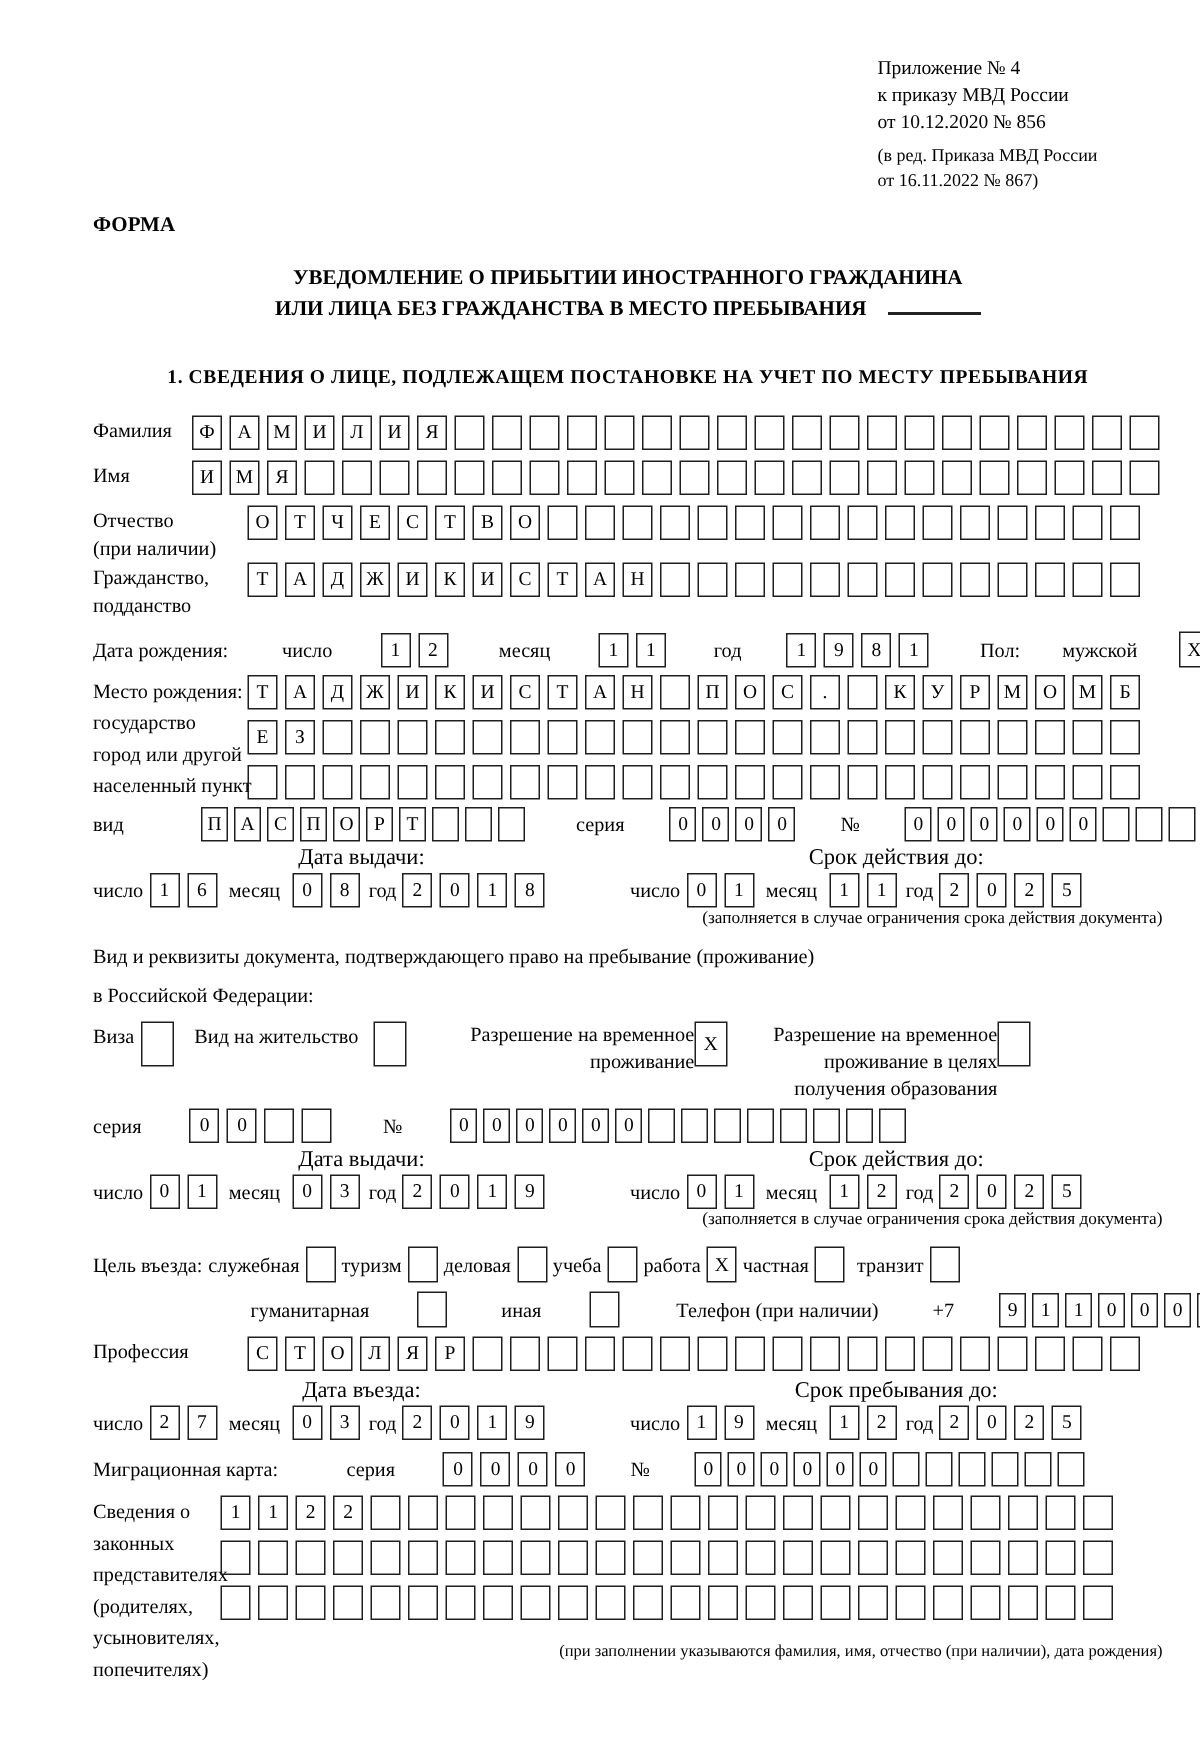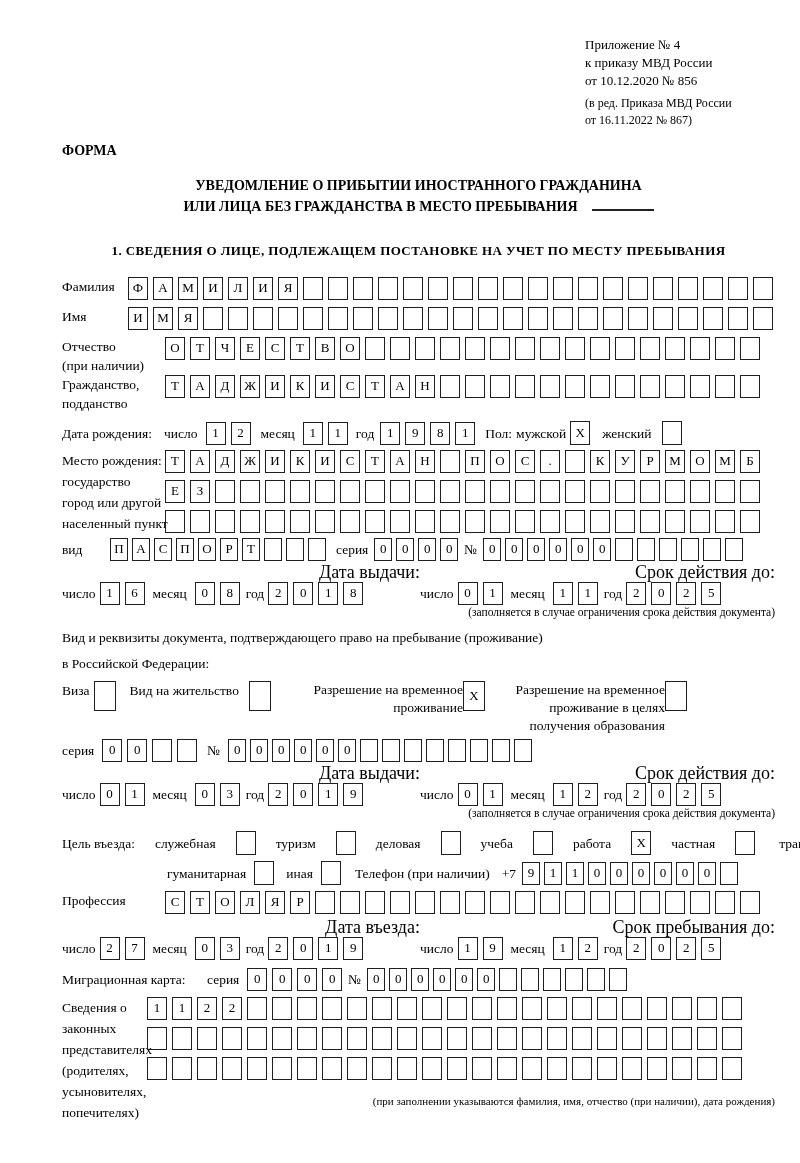--- a/index.html
+++ b/index.html
@@ -9,35 +9,35 @@
     font-family:"Liberation Serif","DejaVu Serif",serif;
     padding:36px 25px 0 62px; overflow:hidden; position:relative;
   }
   .hdr { margin-left:auto; width:190px; font-size:13px; line-height:18px; }
   .hdr .sub { font-size:12px; line-height:17px; margin-top:5px; }
   .forma { text-align:left; padding-right:14px; font-weight:bold; font-size:14px; margin-top:14px; }
   .title { text-align:center; font-weight:bold; font-size:14px; line-height:21px; margin-top:16px; white-space:nowrap; }
   .blank { display:inline-block; width:62px; height:13px; border-bottom:2.2px solid #222; margin-left:14px; }
   .sec-title { font-weight:bold; font-size:13px; letter-spacing:.4px; margin-top:26px; white-space:nowrap;text-align:center; }
   .frow { display:flex; align-items:flex-start; }
-  .ai-c { align-items:center; }
+  .ai-c { align-items:center;gap:24px; }
   .lbl { font-size:13.5px; line-height:19px; flex-shrink:0; white-space:nowrap; }
   .lh21 .lbl { line-height:21px; }
   .cells { display:flex; gap:5px; flex-wrap:nowrap; }
   .cell { width:20px; height:23px; border:1.6px solid #1f1f1f; font-size:13px; line-height:19px;
           text-align:center; flex-shrink:0; }
   .n18 { gap:4px; }
   .n18 .cell { width:18px; }
   .chk { width:20px; height:24px; border:1.6px solid #1f1f1f; text-align:center; font-size:13px;
          line-height:21px; flex-shrink:0; }
   .chk.tall { width:22px; height:30px; line-height:27px; }
   .doc-hdr { text-align:center; font-weight:bold; font-size:13.5px; margin-top:2px; }
   .dates { display:flex; margin-top:2px; }
   .dcol { display:flex; flex-direction:column; }
-  .dhead { text-align:right; font-size:18px; line-height:18px; }
+  .dhead { text-align:center; font-size:15px; line-height:18px; }
   .dline { display:flex; align-items:center; font-size:13.5px; margin-top:1px; }
   .note { font-size:11.5px; line-height:15px;font-family:Liberation Serif, serif; }
   .right { text-align:right; }
   .ctr { text-align:right; }
   .ctr .lbl { white-space:nowrap; line-height:18px; }.mt4{margin-top:4px}.mt5{margin-top:5px}.mt6{margin-top:6px}
   .mt7{margin-top:7px}.mt8{margin-top:8px}.mt10{margin-top:10px}
   .mt14{margin-top:14px}.mt18{margin-top:18px}
   .ml4{margin-left:4px}.ml6{margin-left:6px}.ml8{margin-left:8px}.ml10{margin-left:10px}
   .ml12{margin-left:12px}.ml14{margin-left:14px}
 </style>
@@ -486,21 +486,21 @@
             <div class="cell">2</div>
             <div class="cell">0</div>
             <div class="cell">2</div>
             <div class="cell">5</div>
           </div>
       </div>
       <div class="note right">(заполняется в случае ограничения срока действия документа)</div>
     </div>
   </div>
 
-  <div class="frow ai-c mt10" style="gap:20px">
+  <div class="frow ai-c mt10" style="gap:4px">
     <span class="lbl">Цель въезда:</span>
     <span class="lbl">служебная</span>
     <div class="chk"></div>
     <span class="lbl">туризм</span>
     <div class="chk"></div>
     <span class="lbl">деловая</span>
     <div class="chk"></div>
     <span class="lbl">учеба</span>
     <div class="chk"></div>
     <span class="lbl">работа</span>

